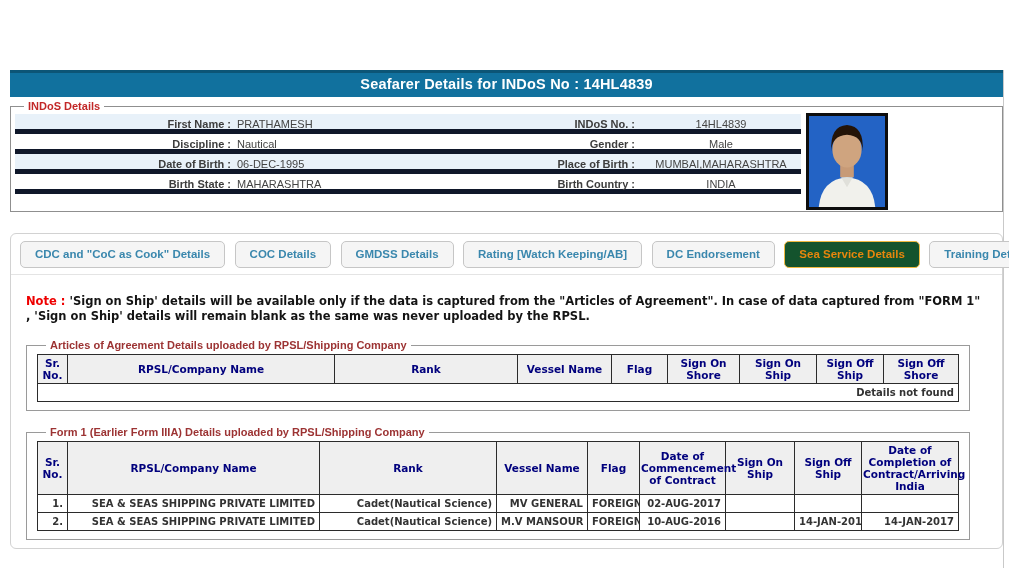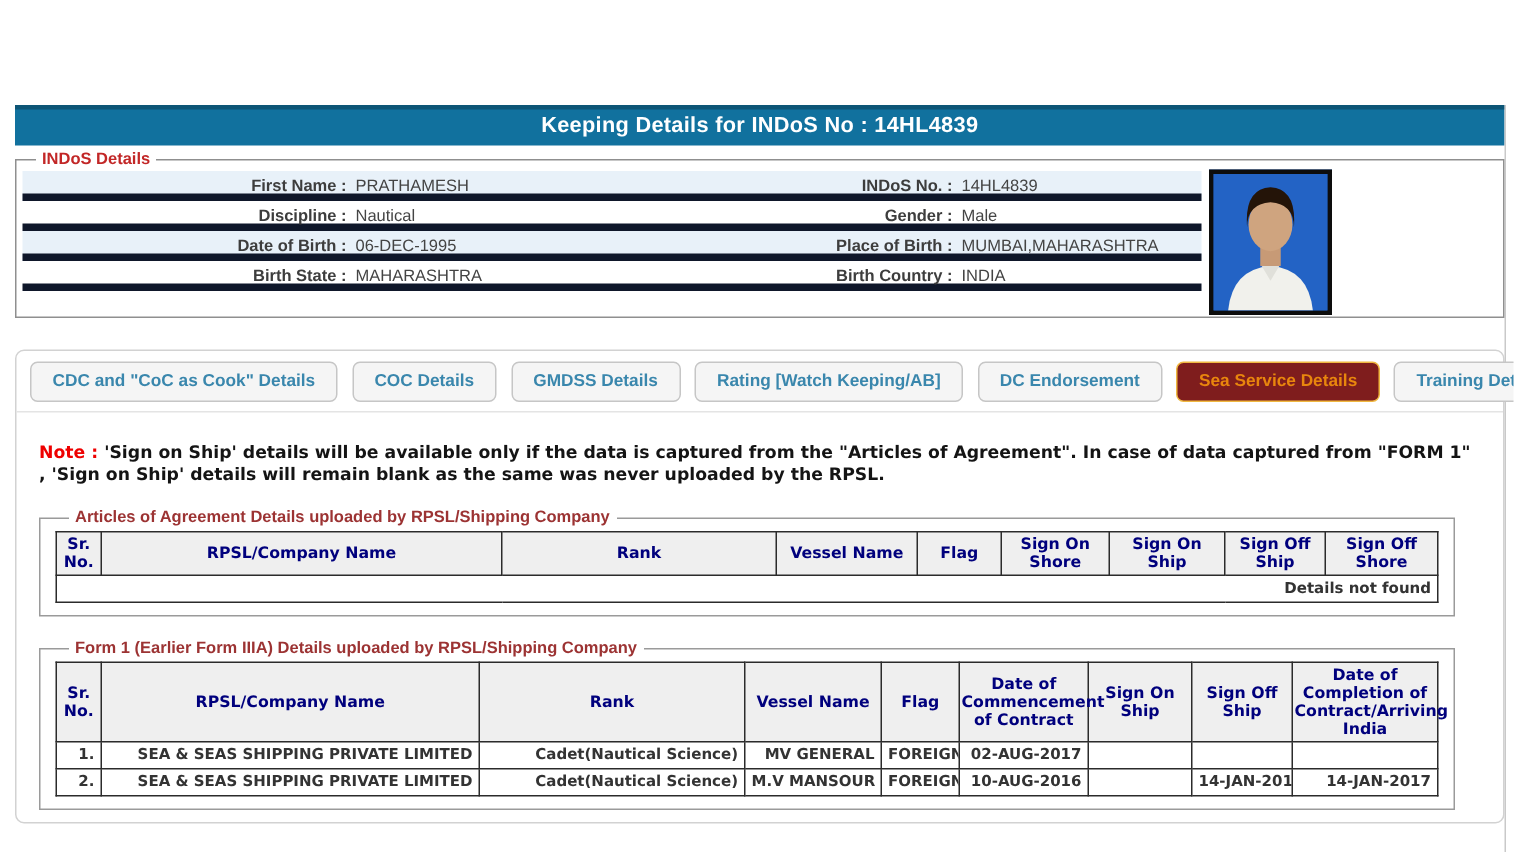--- a/index.html
+++ b/index.html
@@ -29,41 +29,41 @@
     font-weight: bold; font-size: 11px; color: #c22727;
     margin-left: 9px; padding: 0 4px;
   }
   .field-rows { width: 786px; }
   .field-row { display: flex; height: 20px; line-height: 20px; font-size: 11px; border-bottom: 5px solid #0f172a; color: #444; }
   .field-row.stripe { background: #e8f1f9; }
   .flabel { font-weight: bold; color: #3d3d3d; text-align: right; padding-right: 6px; white-space: nowrap; }
   .flabel.c1 { width: 222px; }
   .fvalue.c1 { width: 212px; text-align: left; }
   .flabel.c2 { width: 192px; }
-  .fvalue.c2 { flex: 1; text-align: left; }
+  .fvalue.c2 { flex: 1; text-align: center; }
 
   
   .photo {
     position: absolute; left: 806px; top: 113px; width: 82px; height: 97px;
     border: 3px solid #0d0d0d; background: #2363c5;
   }
   .photo svg { display: block; width: 100%; height: 100%; }
 
   
   .panel {
     position: absolute; left: 10px; top: 233px; width: 993px; height: 316px;
     border: 1px solid #d2d2d2; border-radius: 6px; background: #fff;
   }
   .tab-row { padding: 7px 0 0 9px; white-space: nowrap; }
   .tab {
     display: inline-block; margin-right: 5px; padding: 6px 14px 7px 14px;
     border: 1px solid #c6c6c6; border-radius: 5px; background: #f5f5f5;
     color: #3a87ad; font-weight: bold; font-size: 11.5px; cursor: pointer;
   }
-  .tab.active { background: #7f1d1d; border: 1px solid #f0b840; color: #e8860d; }
+  .tab.active { background: #14532d; border: 1px solid #f0b840; color: #e8860d; }
   .tab-separator { height: 1px; background: #e4e4e4; margin-top: 6px; }
 
   
   .note { margin: 19px 14px 0 15px; font-size: 11.5px; font-weight: bold; color: #141414; line-height: 15px; font-family: "DejaVu Sans", sans-serif; }
   .note .note-prefix { color: #ee0000; }
 
   
   fieldset.tbl-box {
     margin: 15px 0 0 15px; width: 943px;
     border: 1px solid #9a9a9a; padding: 3px 10px 8px 10px; background: #fff;
@@ -88,21 +88,21 @@
   
   .t2 .c0{width:30px}.t2 .c1{width:252px}.t2 .c2{width:177px}.t2 .c3{width:91px}.t2 .c4{width:52px}
   .t2 .c5{width:86px}.t2 .c6{width:69px}.t2 .c7{width:67px}.t2 .c8{width:97px}
 </style>
 </head>
 <body>
 
 <div class="page">
 
   <div class="title-bar">
-    <span>Keeping Details for INDoS No : 14HL4839</span>
+    <span>Seafarer Details for INDoS No : 14HL4839</span>
   </div>
   <div class="right-line"></div>
 
   <fieldset class="indos">
     <legend>
       <span>INDoS Details</span>
     </legend>
     <div class="field-rows">
       <div class="field-row stripe">
         <span class="flabel c1">First Name :</span>

